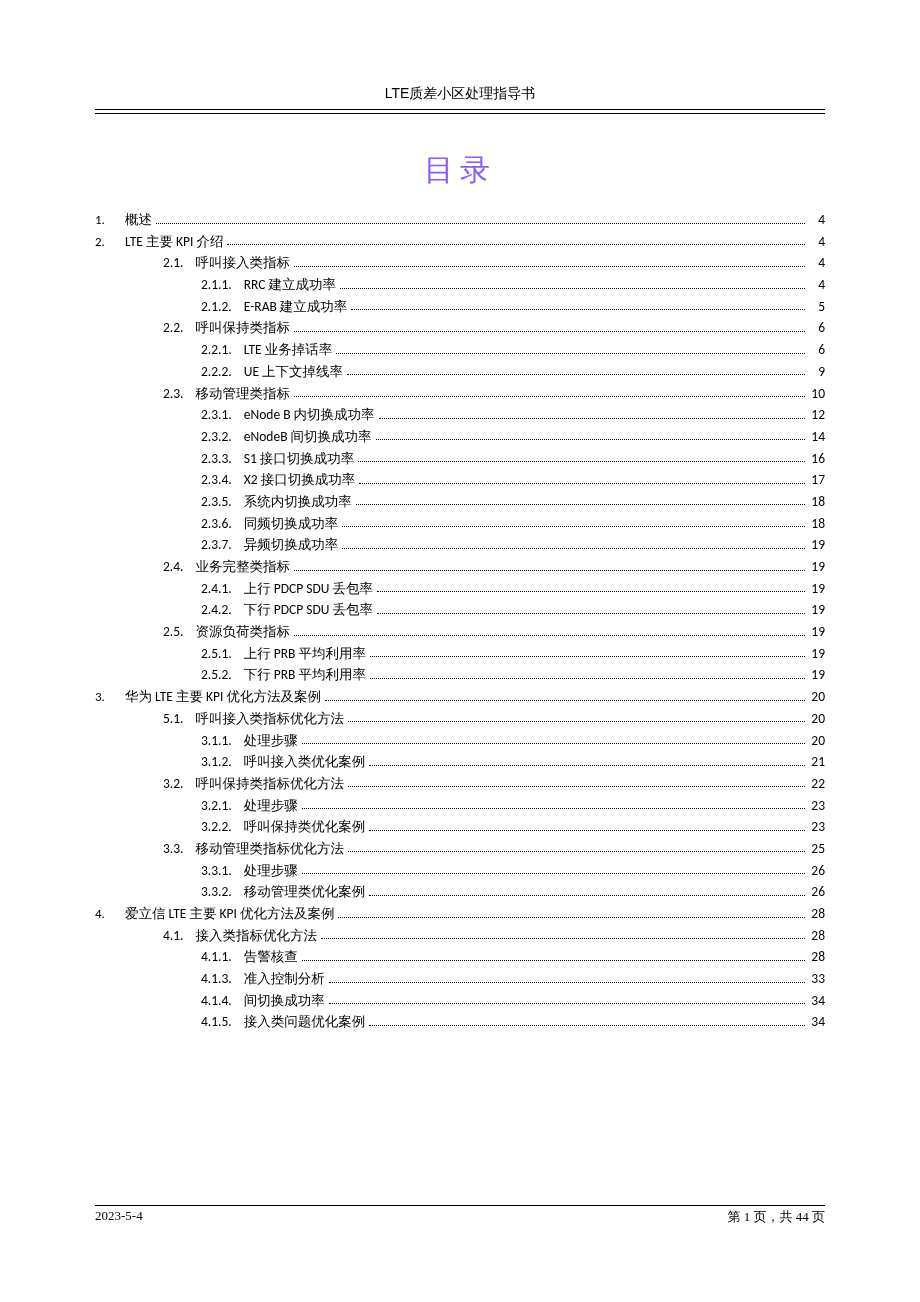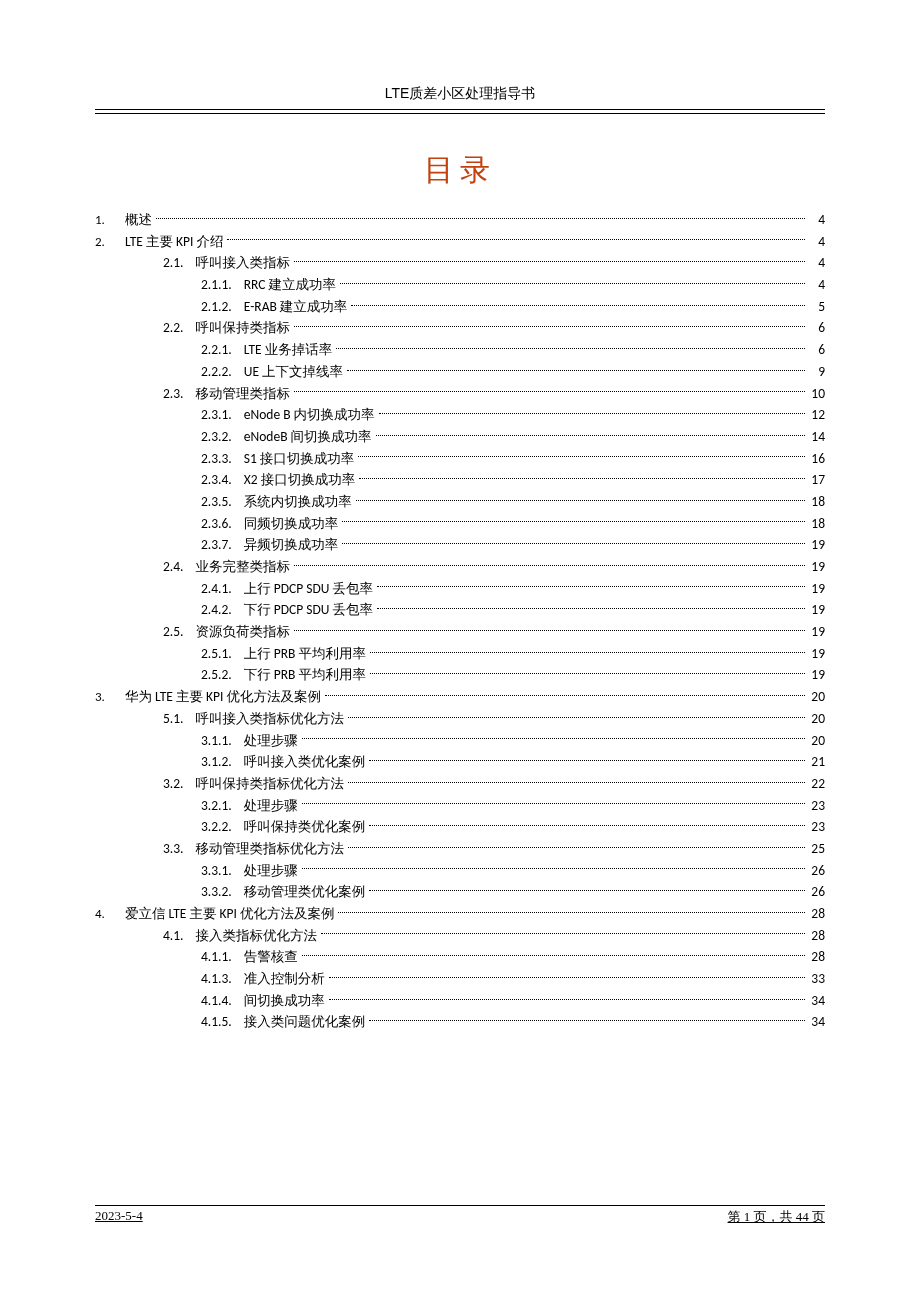--- a/index.html
+++ b/index.html
@@ -22,62 +22,61 @@
     border-bottom: 1px solid #000;
     margin-bottom: 3px;
   }
   .header-rule2 {
     border-bottom: 1px solid #000;
     margin-bottom: 36px;
   }
   .toc-title {
     text-align: center;
     font-size: 30px;
-    color: #c2410c;
+    color: #8b5cf6;
     font-family: "SimSun", serif;
     letter-spacing: 6px;
     margin-bottom: 22px;
   }
   .toc {
     font-size: 13.5px;
     line-height: 1.0;
   }
   .dots {
     flex: 1;
     border-bottom: 1.3px dotted #000;
     margin: 0 2px 3px 4px;
     min-width: 10px;
   }
   .toc-page {
     text-align: right;
     min-width: 18px;
   }
   .row { display: flex; align-items: baseline; margin-bottom: 8.2px; }
   .row .chapno { width: 30px; font-size: 13px; }
-  .row .rest { flex: 1; display: flex; align-items: center; }
+  .row .rest { flex: 1; display: flex; align-items: flex-end; }
   .row .rest .num { margin-right: 12px; }
   .row.lv1 .rest { margin-left: 0; }
   .row.lv2 .rest { margin-left: 38px; }
   .row.lv3 .rest { margin-left: 76px; }
   .row.lv2 .chapno, .row.lv3 .chapno { visibility: hidden; }
   .footer-rule {
     position: absolute;
     left: 95px; right: 95px;
     bottom: 96px;
     border-top: 1px solid #000;
   }
   .footer {
     position: absolute;
     left: 95px; right: 95px;
     bottom: 76px;
     display: flex;
     justify-content: space-between;
     font-size: 13px;
     font-family: "SimSun", serif;
-    text-decoration: underline;
   }
 </style>
 </head>
 <body>
 
 <div class="header-title">LTE质差小区处理指导书</div>
 <div class="header-rule"></div>
 <div class="header-rule2"></div>
 
 <div class="toc-title">目录</div>

